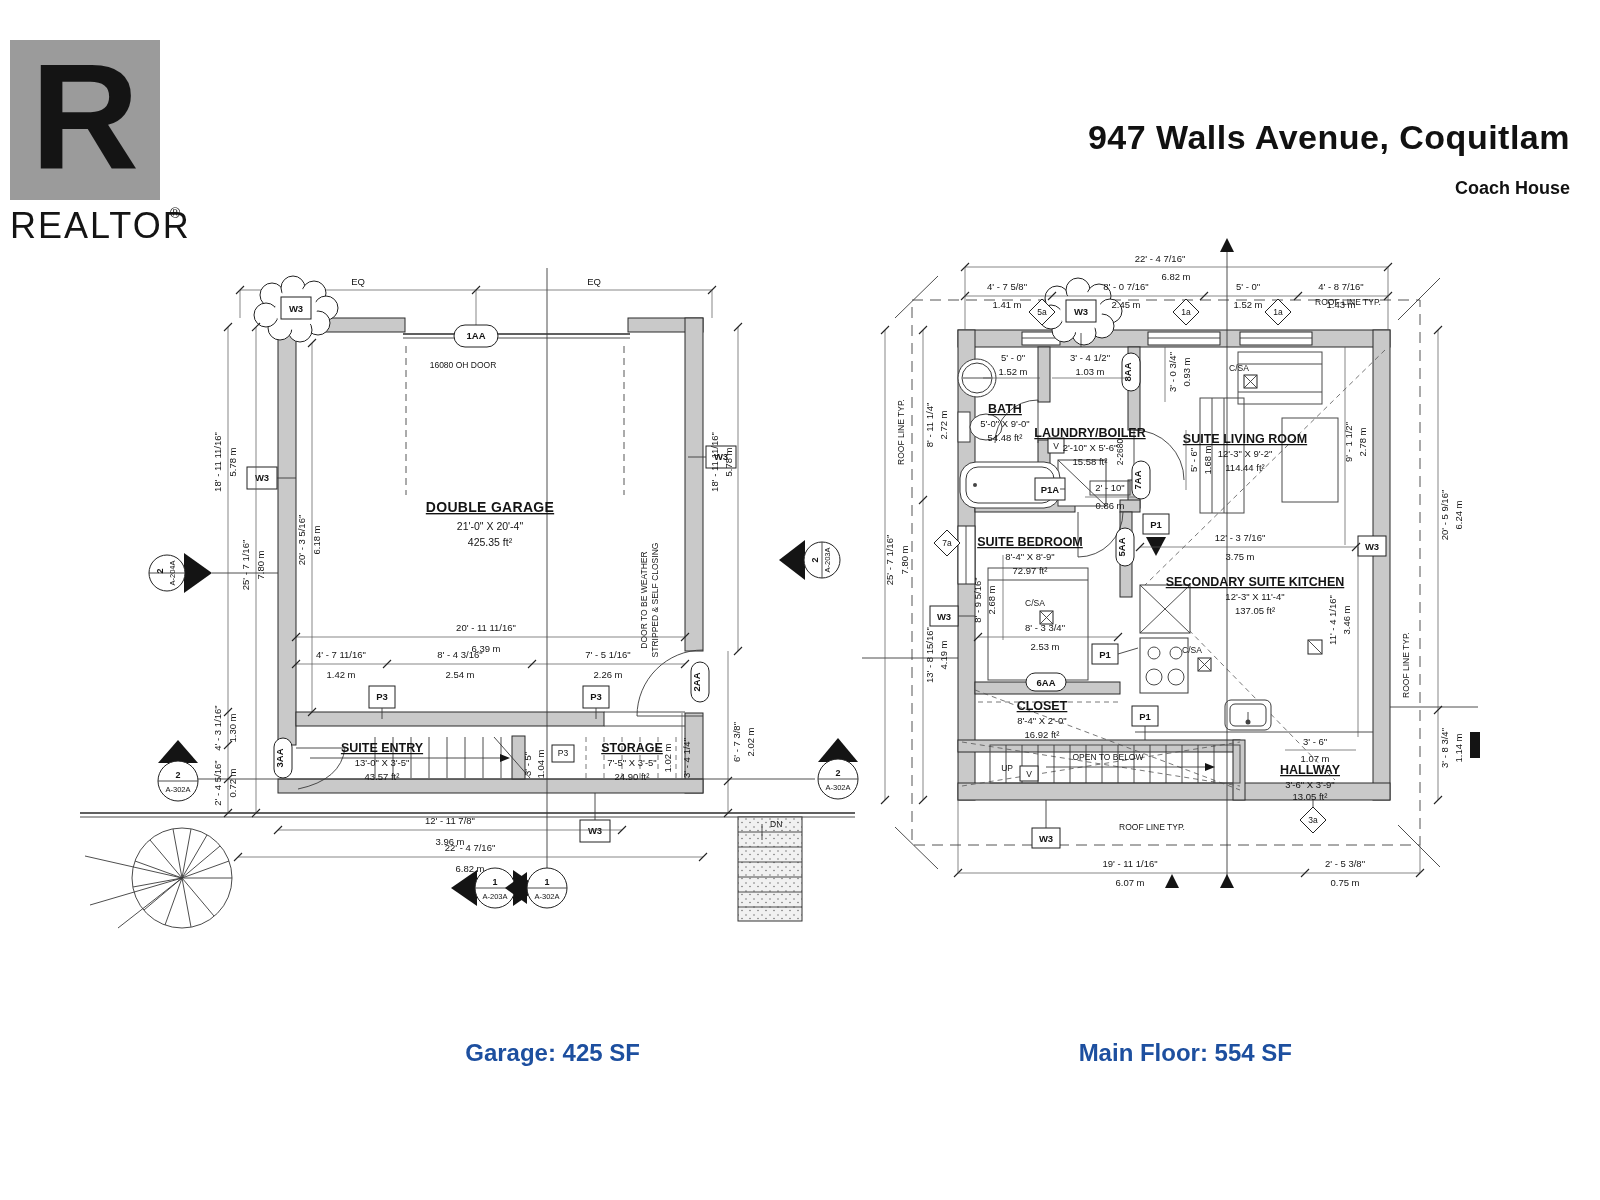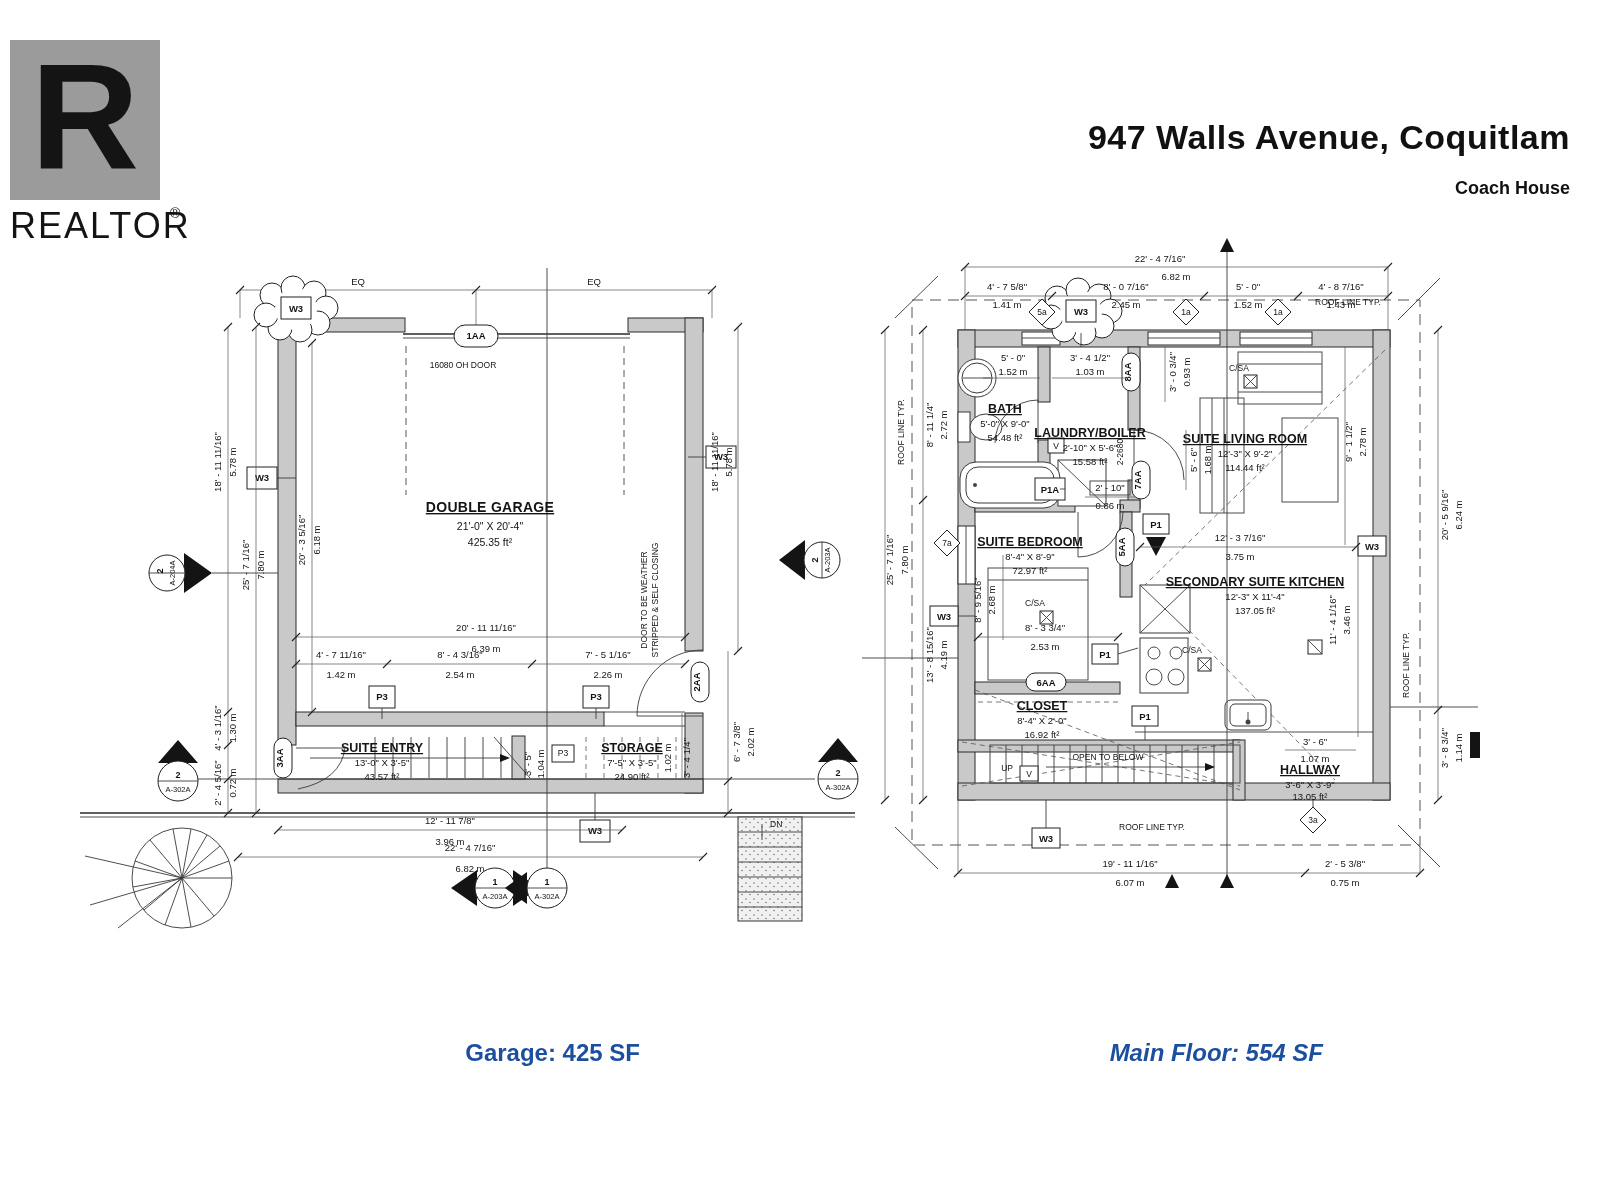--- a/index.html
+++ b/index.html
@@ -30,21 +30,21 @@
   .mnum{font-size:9px;font-weight:bold;}
   .msheet{font-size:7.5px;}
   
   #logo{position:absolute;left:10px;top:40px;width:220px;height:210px;}
   #title-wrap{position:absolute;left:0;top:118px;width:1570px;text-align:right;color:#111;}
   #title-wrap .t1{font-size:34px;font-weight:bold;letter-spacing:.5px;}
   #title-wrap .t2{font-size:18px;font-weight:bold;margin-top:21px;}
   .foot{position:absolute;top:1012px;width:320px;text-align:right;
         font-size:24px;font-weight:bold;color:#1d4f9f;margin-top:27px;}
   #foot-garage{left:320px;}
-  #foot-main{left:1003px;font-style:italic;}
+  #foot-main{left:972px;}
 </style>
 </head>
 <body>
 
 <div id="page">
 
   <div id="logo">
     <svg width="220" height="210">
       <rect x="0" y="0" width="150" height="160" fill="#9b9b9b"></rect>
       <text x="75" y="128" font-size="150" font-family="Liberation Serif, serif" font-weight="bold" fill="#ffffff" text-anchor="middle">R</text>

